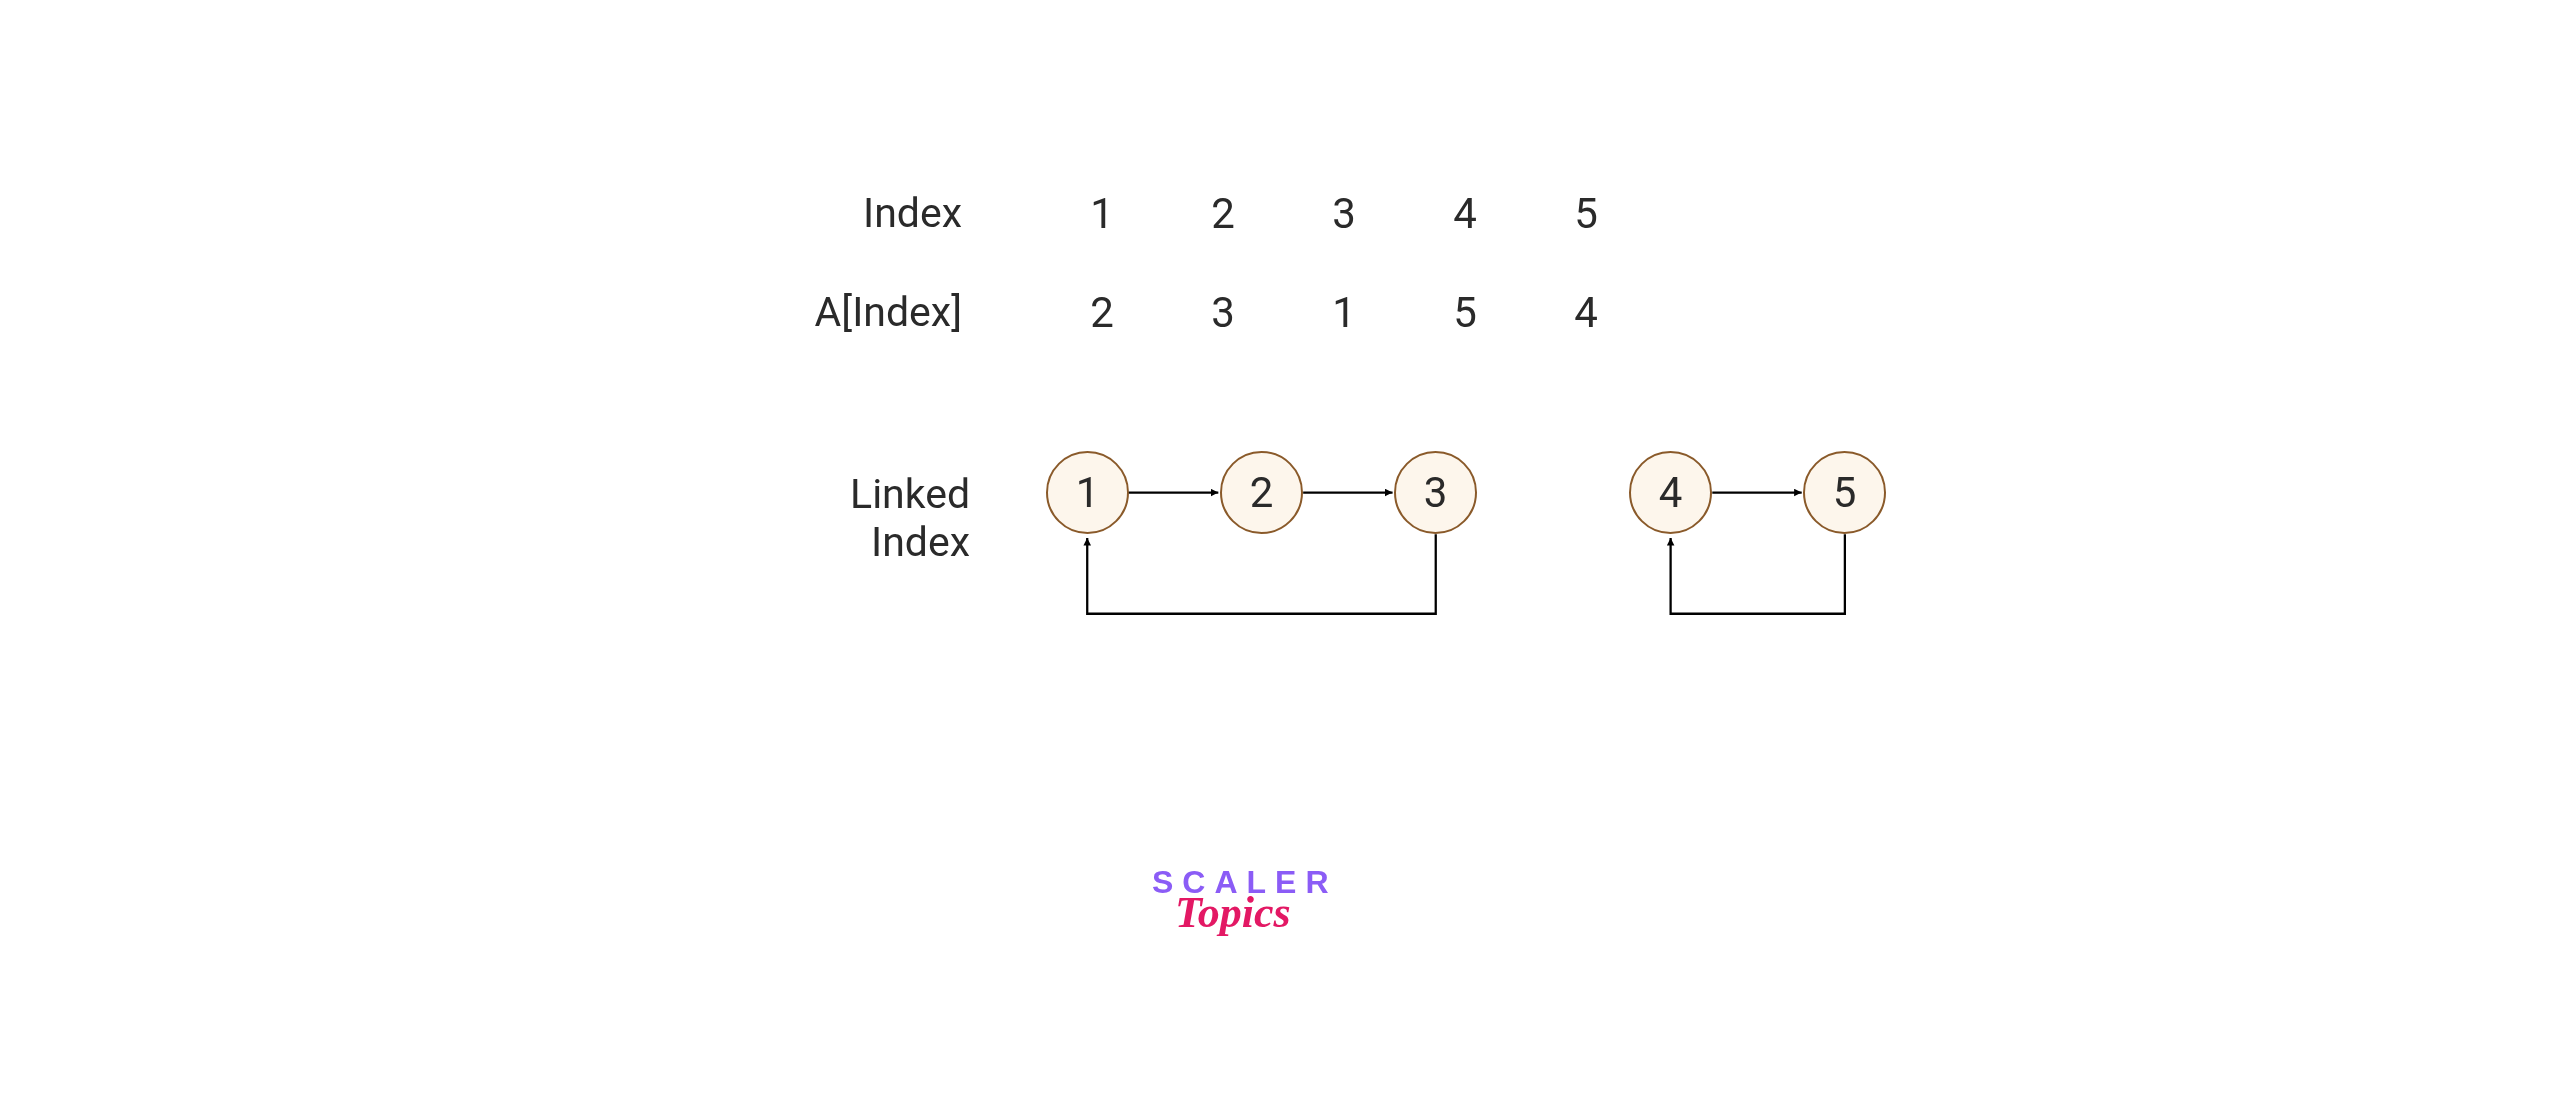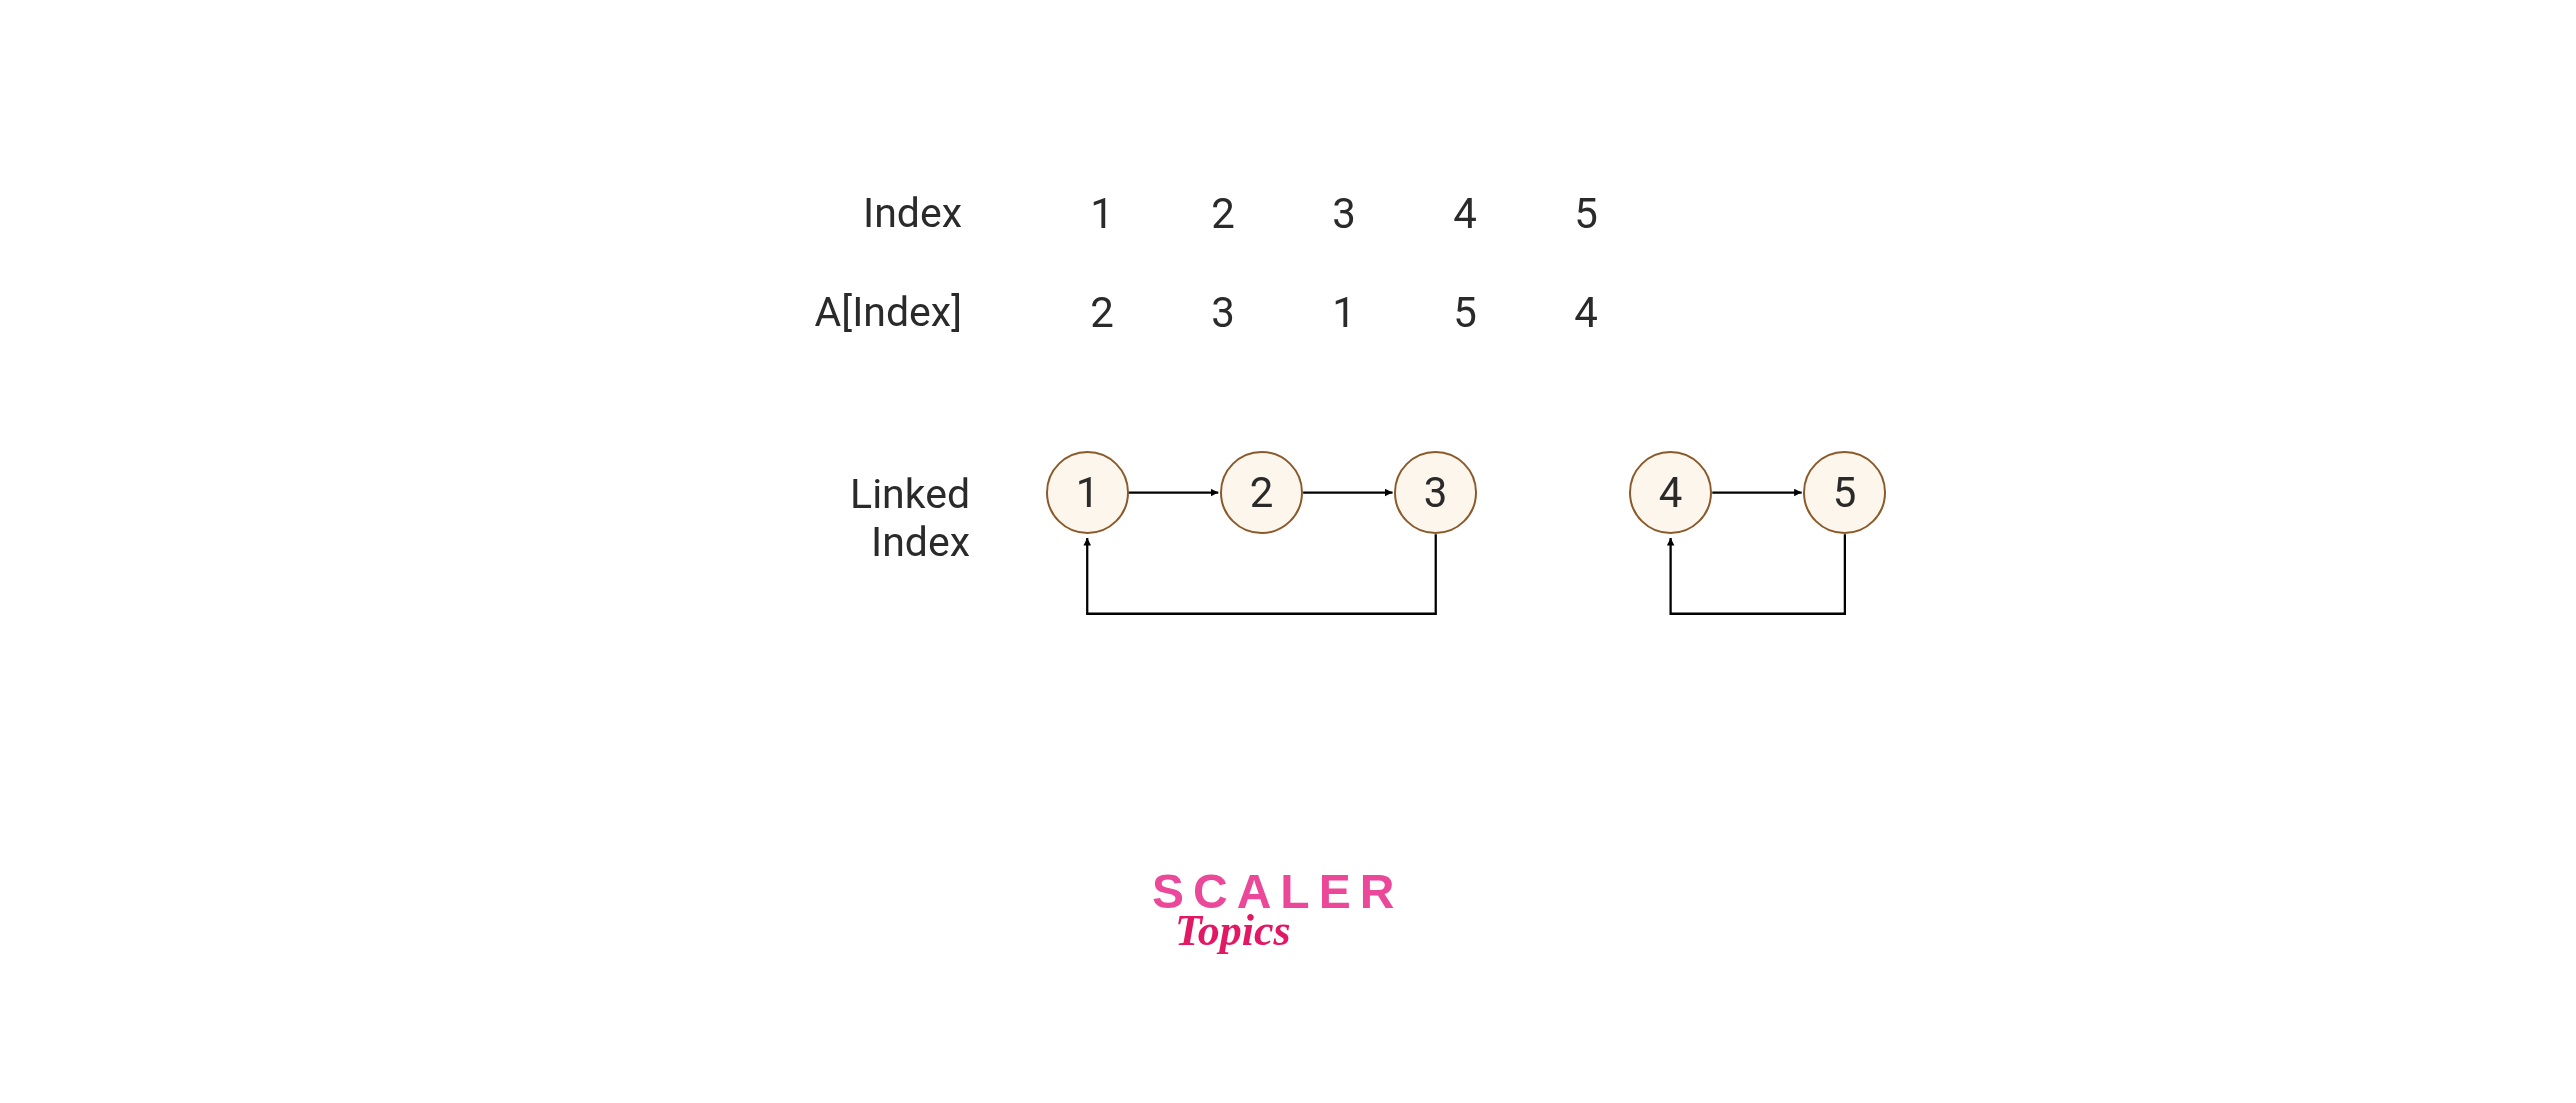--- a/index.html
+++ b/index.html
@@ -58,24 +58,24 @@
     height: 1104px;
     pointer-events: none;
   }
   .logo {
     position: absolute;
     left: 1152px;
     top: 864px;
     text-align: left;
   }
   .logo-scaler {
-    font-size: 48px;
+    font-size: 32px;
     font-weight: 800;
     letter-spacing: 9px;
-    color: #ec4899;
+    color: #8b5cf6;
     font-family: Arial, Helvetica, sans-serif;
     text-align: right;
   }
   .logo-topics {
     font-size: 44px;
     color: #e31864;
     font-style: italic;
     font-family: "Brush Script MT", "Segoe Script", cursive;
     margin-top: -13.6px;
     margin-left: 23px;

